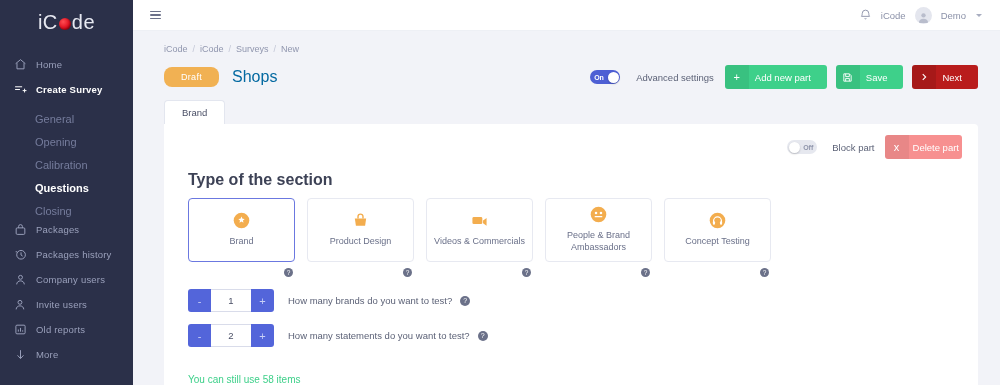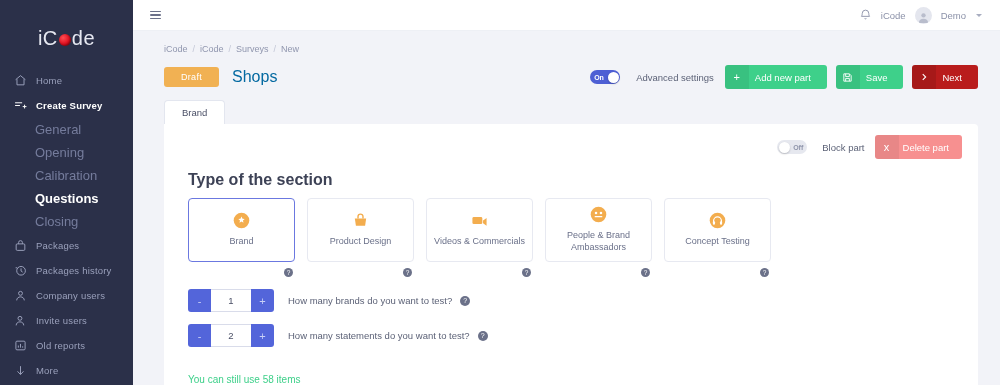--- a/index.html
+++ b/index.html
@@ -9,21 +9,21 @@
     background: #f2f3f8;
     overflow: hidden;
   }
   .app { display: flex; width: 1000px; height: 385px; }
 
   
   .sidebar {
     width: 133px; min-width: 133px; height: 385px;
     background: #2b3049;
     display: flex; flex-direction: column;
-    padding-top: 16px;
+    padding-top: 0;
   }
   .logo-wrap {
     height: 44px; display: flex; align-items: center; justify-content: center;
     margin-bottom: 8px;
   }
   .logo {
     font-size: 20px; font-weight: 400; color: #e7e9f2;
     letter-spacing: .5px; display: flex; align-items: center;
   }
   .logo .dot {
@@ -39,23 +39,23 @@
     color: #9aa0bb; font-size: 9.5px; letter-spacing: .2px;
     cursor: pointer; white-space: nowrap;
   }
   .nav-item.active { color: #ffffff; font-weight: bold; }
   .nav-ico {
     width: 13px; height: 13px; display: inline-flex;
     align-items: center; justify-content: center; flex: 0 0 13px;
   }
   .nav-ico svg { width: 13px; height: 13px; display: block; }
   .sub-item {
-    display: flex; align-items: center;
+    display: flex; align-items: flex-end;
     height: 23px; padding-left: 35px;
-    color: #757c9c; font-size: 13px; cursor: pointer;
+    color: #757c9c; font-size: 11px; cursor: pointer;
   }
   .sub-item.active { color: #ffffff; font-weight: bold; }
 
   
   .main { flex: 1; height: 385px; display: flex; flex-direction: column; background: #f2f3f8; }
 
   .topbar {
     height: 38px; background: #ffffff;
     display: flex; align-items: center;
     padding: 0 18px 0 17px;
@@ -83,21 +83,21 @@
     display: flex; align-items: center; gap: 5px;
     padding: 13px 0 0 9px; font-size: 9px; color: #9096ae;
   }
   .breadcrumb .sep { color: #c3c7d6; }
   .title-row {
     display: flex; align-items: center;
     padding: 11px 0 0 9px; min-height: 34px;
   }
   .badge-draft {
     background: #f1b153; color: #ffffff; font-size: 9px;
-    padding: 5px 17px; border-radius: 3px; letter-spacing: .3px;
+    padding: 5px 17px; border-radius: 8px; letter-spacing: .3px;
   }
   .page-title { font-size: 16px; color: #0369a1; margin-left: 13px; font-weight: 400; }
   .title-actions { margin-left: auto; display: flex; align-items: center; gap: 9px; }
 
   .toggle {
     width: 30px; height: 14px; border-radius: 9px; position: relative;
     display: flex; align-items: center; cursor: pointer;
   }
   .toggle.on { background: #4e5fd4; justify-content: flex-start; padding-left: 4px; }
   .toggle.off { background: #e6e8ef; justify-content: flex-end; padding-right: 4px; }
@@ -120,21 +120,21 @@
     width: 24px; height: 24px; display: flex; align-items: center; justify-content: center;
     font-size: 11px; flex: 0 0 24px;
   }
   .btn .b-lbl { padding: 0 16px 0 6px; white-space: nowrap; text-align: right; }
   .btn-green { background: #3ed08a; }
   .btn-green .b-ico { background: rgba(0,0,0,.07); }
   .btn-blue { background: #b91c1c; }
   .btn-blue .b-ico { background: rgba(0,0,0,.10); }
   .btn-red { background: #f79090; }
   .btn-red .b-ico { background: rgba(0,0,0,.06); }
-  .btn-red .b-lbl { padding: 0 13px 0 4px; }
+  .btn-red .b-lbl { padding: 0 3px 0 4px; }
 
   
   .tabs { display: flex; padding-left: 9px; margin-top: 11px; }
   .tab {
     background: #ffffff; border: 1px solid #e3e6ef; border-bottom: none;
     border-radius: 4px 4px 0 0; padding: 6px 17px;
     font-size: 9.5px; color: #4a4f66; cursor: pointer;
   }
 
   

